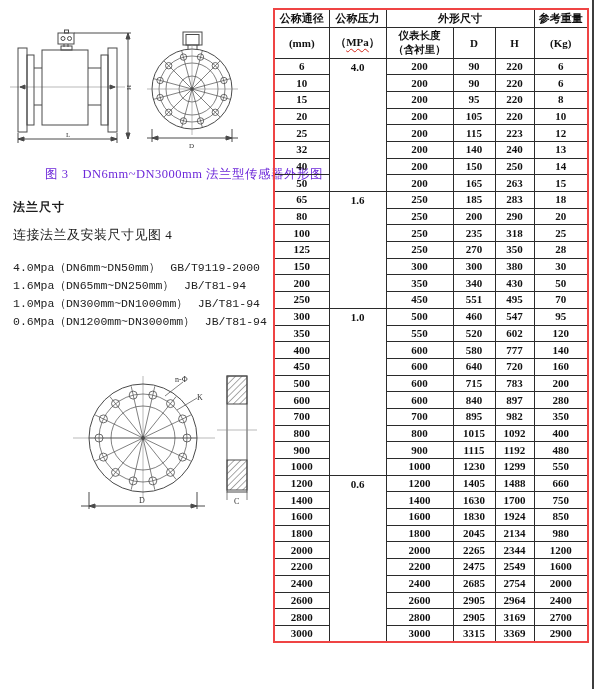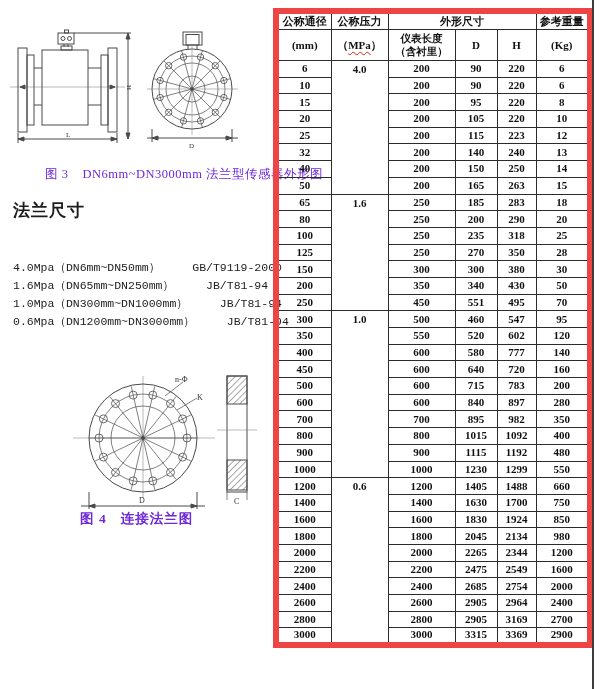--- a/index.html
+++ b/index.html
@@ -10,33 +10,33 @@
   }
   .abs { position:absolute; }
 
   
   svg { display:block; }
   .fig-caption { font-size:12.5px; color:#6d28d9; white-space:nowrap; letter-spacing:0.5px; }
   .fig-caption .cap-label { margin-right:14px; }
   .fig4-cap { font-size:13.5px; font-weight:600; letter-spacing:1px; }
 
   
-  .flange-heading { font-size:17px; font-weight:bold; letter-spacing:1px; }
+  .flange-heading { font-size:12px; font-weight:bold; letter-spacing:1px; }
   .flange-line { font-size:13px; letter-spacing:0.5px; }
   .std-line {
     font-family:"Liberation Mono","DejaVu Sans Mono",monospace;
     font-size:11.5px; height:18px; line-height:18px; white-space:nowrap; color:#222;
   }
-  .std-line .code { margin-left:32px; }
+  .std-line .code { margin-left:10px; }
 
   
   table.dim-table {
     position:absolute; left:273px; top:8px; width:314px;
     border-collapse:collapse; table-layout:fixed;
-    border:6px solid #ef4444;
+    border:2px solid #ef4444;
     font-family:"Liberation Serif","DejaVu Serif",serif;
   }
   .dim-table th, .dim-table td {
     border:1px solid #2b2b2b; text-align:center; vertical-align:middle;
     font-size:11px; font-weight:bold; color:#111; padding:0; overflow:hidden;
   }
   .dim-table thead tr.row-a th { height:18px; }
   .dim-table thead tr.row-b th { height:31px; }
   .dim-table thead .two-line { font-size:10.5px; line-height:1.25; }
   .dim-table tbody td { height:16.69px; line-height:1; }
@@ -173,20 +173,21 @@
       </g>
     </g>
     <text x="181" y="123" font-size="7" fill="#333">D</text>
   </svg>
 
   <div class="abs fig-caption" style="left:45px; top:166px;">
     <span class="cap-label">图 3</span><span>DN6mm~DN3000mm 法兰型传感器外形图</span>
   </div>
 
   <div class="abs flange-heading" style="left:13px; top:199px;">法兰尺寸</div>
+  <div class="abs flange-line" style="left:13px; top:226px;">连接法兰及安装尺寸见图 4</div>
 
   <div class="abs" style="left:13px; top:259px;">
     <div class="std-line">
       <span>4.0Mpa（DN6mm~DN50mm）</span><span class="code">GB/T9119-2000</span>
     </div>
     <div class="std-line">
       <span>1.6Mpa（DN65mm~DN250mm）</span><span class="code">JB/T81-94</span>
     </div>
     <div class="std-line">
       <span>1.0Mpa（DN300mm~DN1000mm）</span><span class="code">JB/T81-94</span>
@@ -258,23 +259,20 @@
       <rect x="222" y="18" width="20" height="116" fill="none"></rect>
       <rect x="222" y="18" width="20" height="28" fill="url(#hatch)"></rect>
       <rect x="222" y="102" width="20" height="30" fill="url(#hatch)"></rect>
       <line x1="212" y1="72" x2="252" y2="72" stroke="#8a8a8a" stroke-width="0.6"></line>
       <line x1="222" y1="134" x2="222" y2="142" stroke-width="0.7"></line>
       <line x1="242" y1="134" x2="242" y2="142" stroke-width="0.7"></line>
     </g>
     <text x="229" y="146" font-size="8" fill="#333">C</text>
   </svg>
 
-  <div class="abs fig-caption fig4-cap" style="left:80px; top:510px;">
-    <span class="cap-label">图 4</span><span>连接法兰图</span>
-  </div>
 
   <table class="dim-table">
     <colgroup>
       <col style="width:55px">
         <col style="width:57px">
         <col style="width:67px">
       <col style="width:42px">
         <col style="width:39px">
         <col style="width:54px">
     </colgroup>

